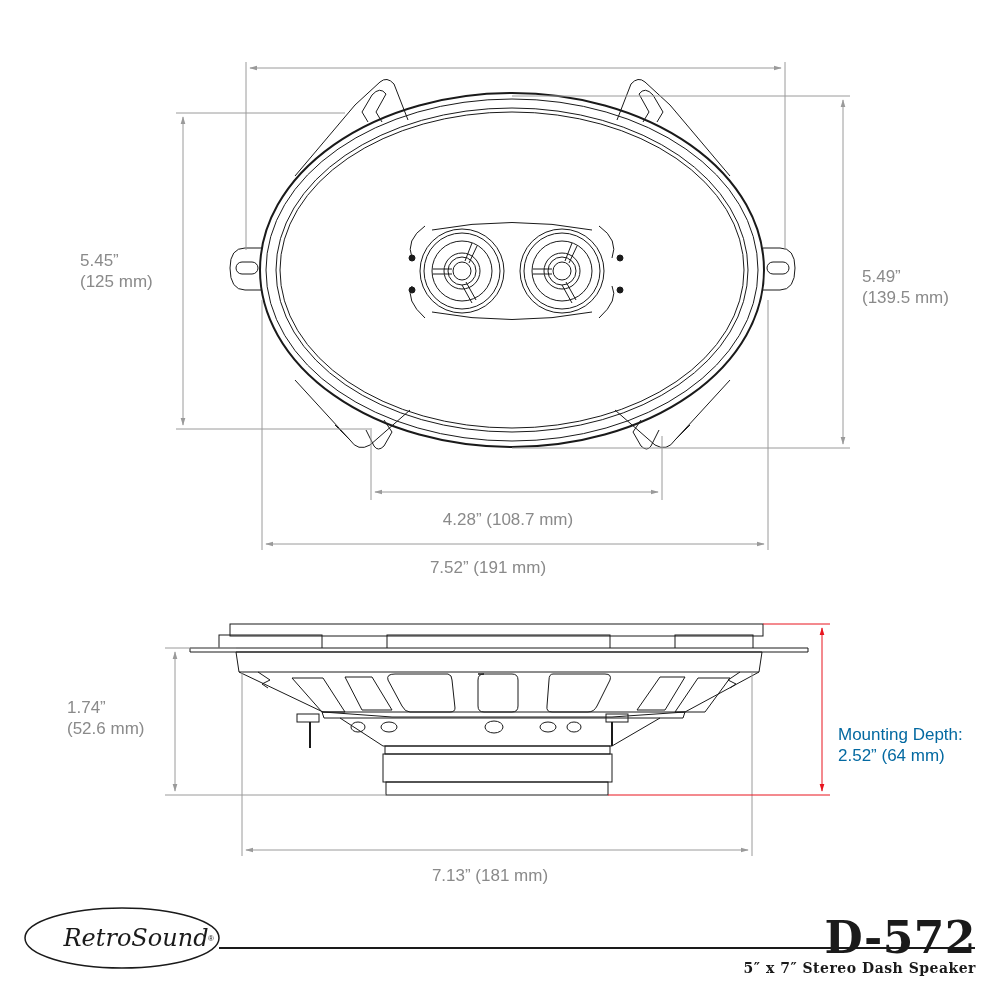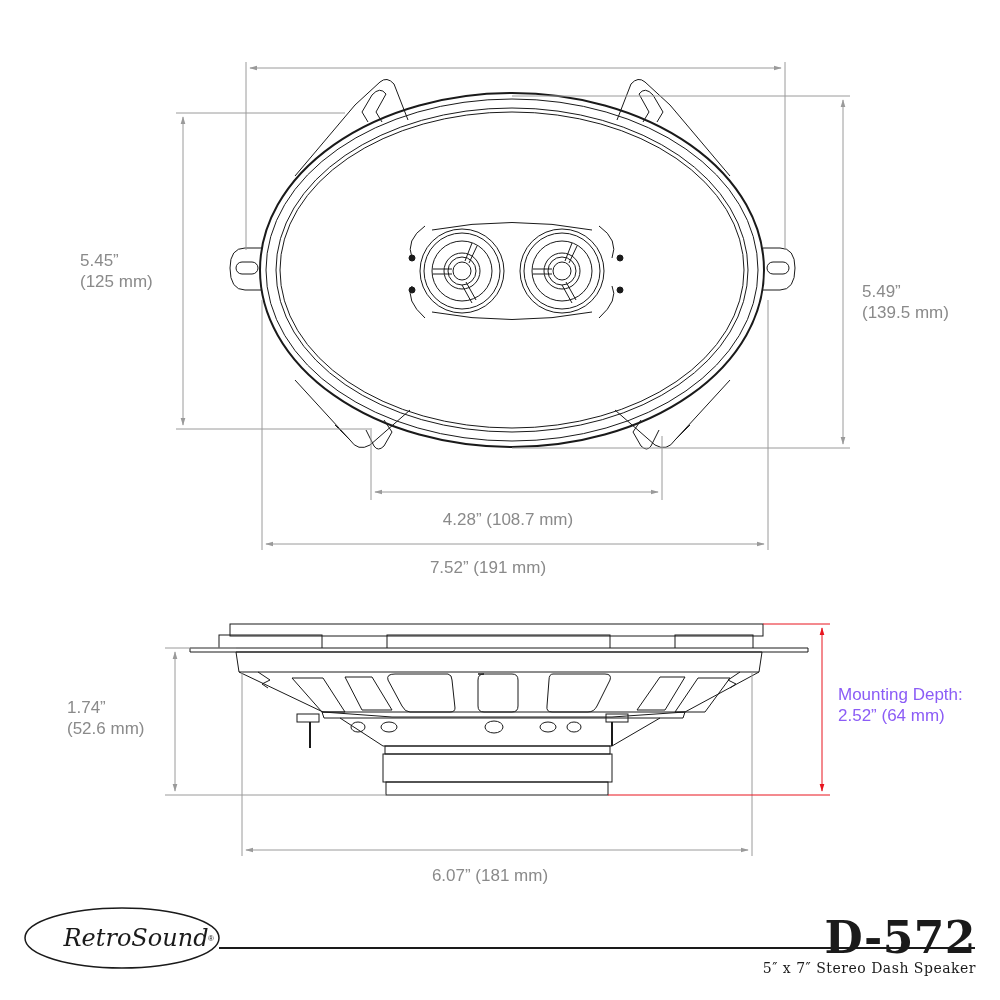--- a/index.html
+++ b/index.html
@@ -1,22 +1,22 @@
 <!DOCTYPE html>
 <html><head>
 <meta charset="utf-8">
 <style>
   html, body { margin: 0; padding: 0; background: #ffffff; }
   body { width: 1000px; height: 1000px; position: relative; overflow: hidden; font-family: "Liberation Sans", sans-serif; }
   svg.drawing { position: absolute; left: 0; top: 0; }
   .dim-label { position: absolute; color: #8a8a8a; font-size: 17px; line-height: 21px; font-family: "Liberation Sans", sans-serif; }
   .dim-label.center { text-align: left; transform: translateX(-50%); white-space: nowrap; }
-  .dim-label.red { color: #8b5cf6; }
+  .dim-label.red { color: #0369a1; margin-top: 40px; }
   .model { position: absolute; right: 24px; top: 912px; font-family: "DejaVu Serif", serif; font-weight: bold; font-size: 44px; color: #1a1a1a; letter-spacing: 0.5px; }
-  .subtitle { position: absolute; right: 24px; top: 960px; font-family: "DejaVu Serif", serif; font-weight: normal; font-size: 14px; color: #1a1a1a; letter-spacing: 0.5px; }
+  .subtitle { position: absolute; right: 24px; top: 960px; font-family: "DejaVu Serif", serif; font-weight: bold; font-size: 14px; color: #1a1a1a; letter-spacing: 0.5px; }
   .logo-text { position: absolute; left: 46px; top: 924px; width: 180px; text-align: center; font-family: "DejaVu Serif", serif; font-style: italic; font-size: 24px; color: #1a1a1a; }
   .logo-reg { position: absolute; left: 208px; top: 934px; font-size: 8px; color: #1a1a1a; }
 </style>
 </head>
 <body>
 
 <svg class="drawing" width="1000" height="1000" viewBox="0 0 1000 1000" xmlns="http://www.w3.org/2000/svg">
   <defs>
     <marker id="arrG" viewBox="0 0 10 10" refX="9" refY="5" markerWidth="8" markerHeight="8" orient="auto-start-reverse">
       <path d="M0,2 L10,5 L0,8 z" fill="#9a9a9a"></path>
@@ -165,33 +165,33 @@
   <g>
     <ellipse cx="122" cy="938" rx="97" ry="30" fill="none" stroke="#1a1a1a" stroke-width="1.5"></ellipse>
     <line x1="219" y1="948" x2="975" y2="948" stroke="#1a1a1a" stroke-width="2"></line>
   </g>
 </svg>
 
 <div class="dim-label" style="left:80px;top:250px;">
   <div>5.45”</div>
   <div>(125 mm)</div>
 </div>
-<div class="dim-label" style="left:862px;top:266px;margin-top:15px;">
+<div class="dim-label" style="left:862px;top:266px;">
   <div>5.49”</div>
   <div>(139.5 mm)</div>
 </div>
 <div class="dim-label center" style="left:508px;top:509px;">4.28” (108.7 mm)</div>
 <div class="dim-label center" style="left:488px;top:557px;">7.52” (191 mm)</div>
 
 <div class="dim-label" style="left:67px;top:697px;">
   <div>1.74”</div>
   <div>(52.6 mm)</div>
 </div>
 <div class="dim-label red" style="left:838px;top:684px;">
   <div>Mounting Depth:</div>
   <div>2.52” (64 mm)</div>
 </div>
-<div class="dim-label center" style="left:490px;top:865px;">6.07” (181 mm)</div>
+<div class="dim-label center" style="left:490px;top:865px;">7.13” (181 mm)</div>
 
 <div class="logo-text">RetroSound</div>
 <div class="logo-reg">®</div>
 <div class="model">D-572</div>
 <div class="subtitle">5″ x 7″ Stereo Dash Speaker</div>
 
 </body></html>

